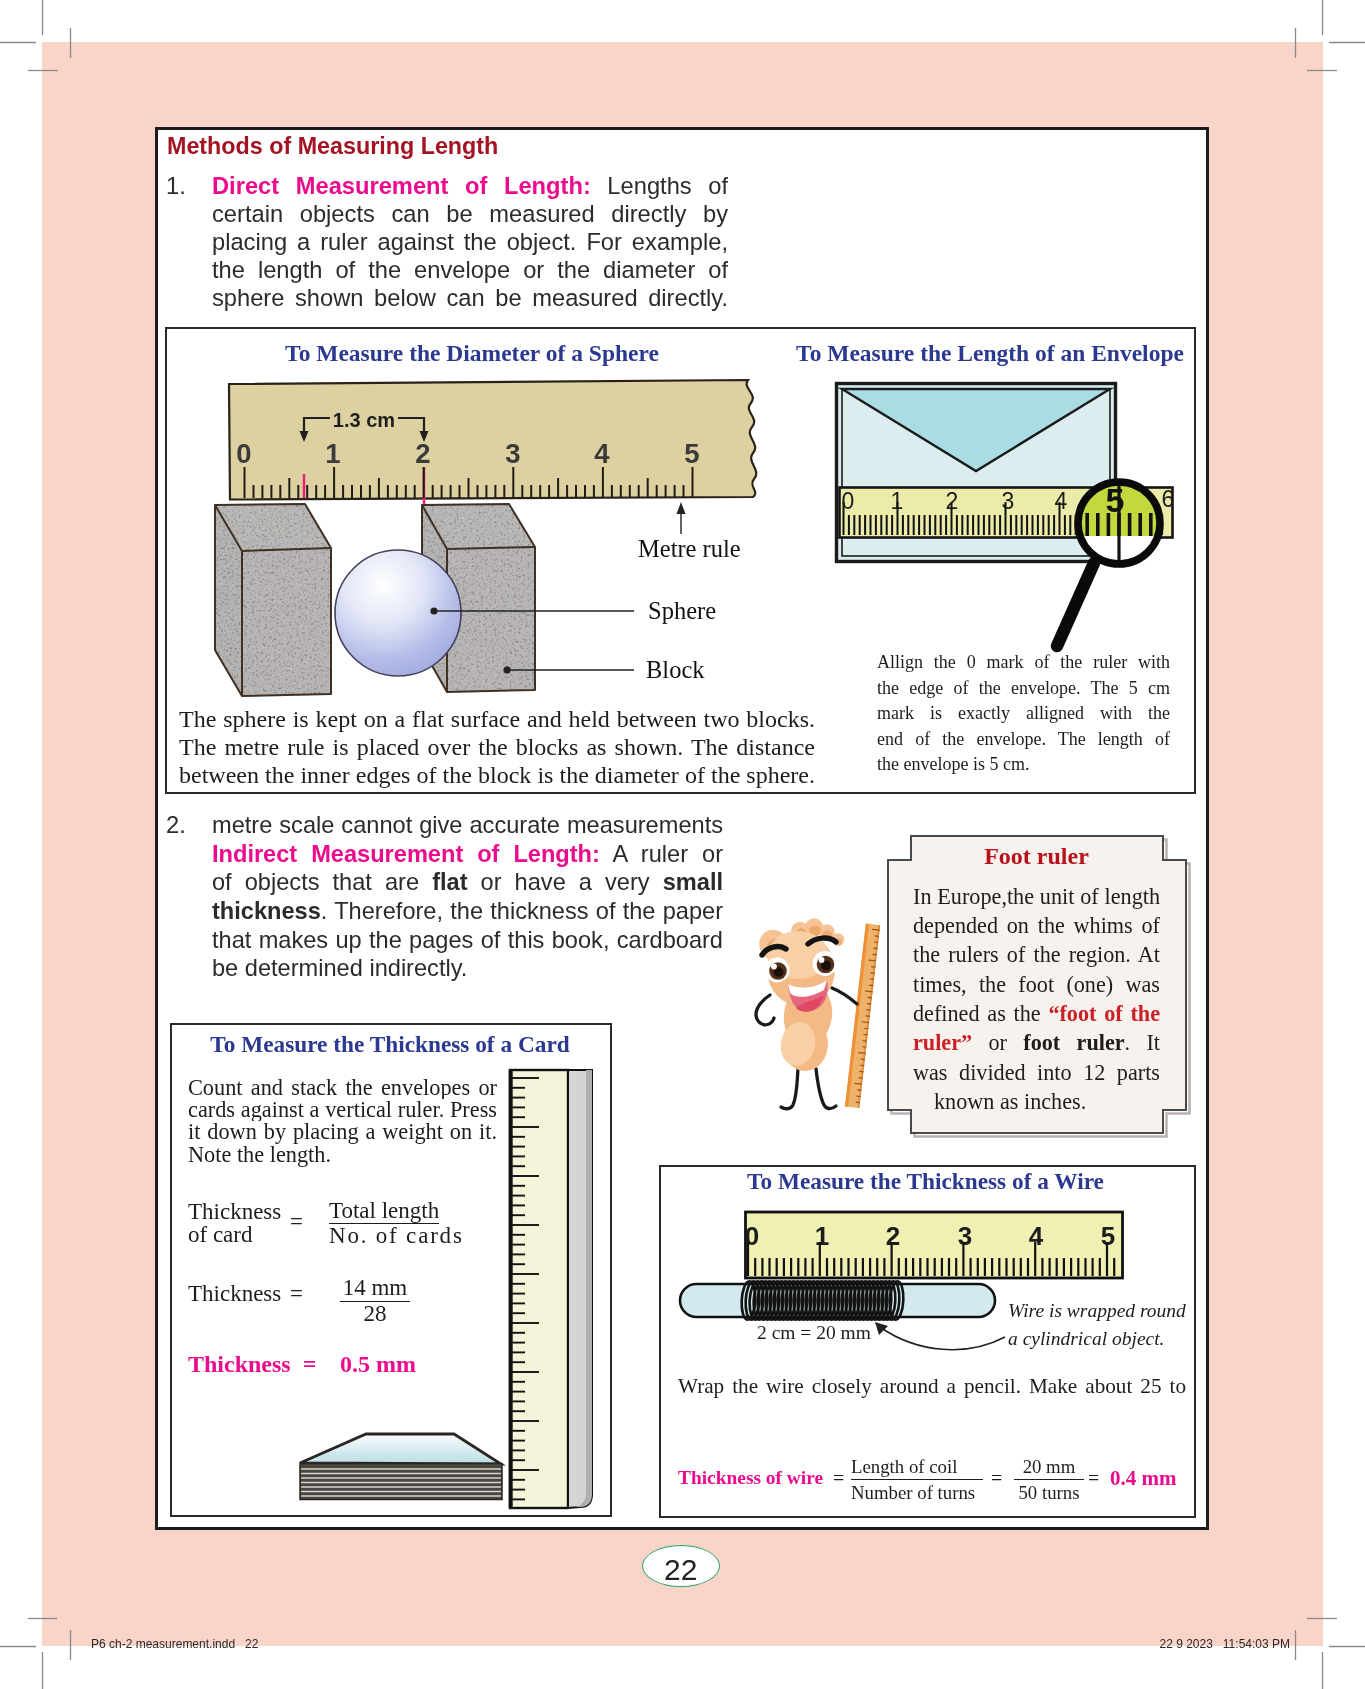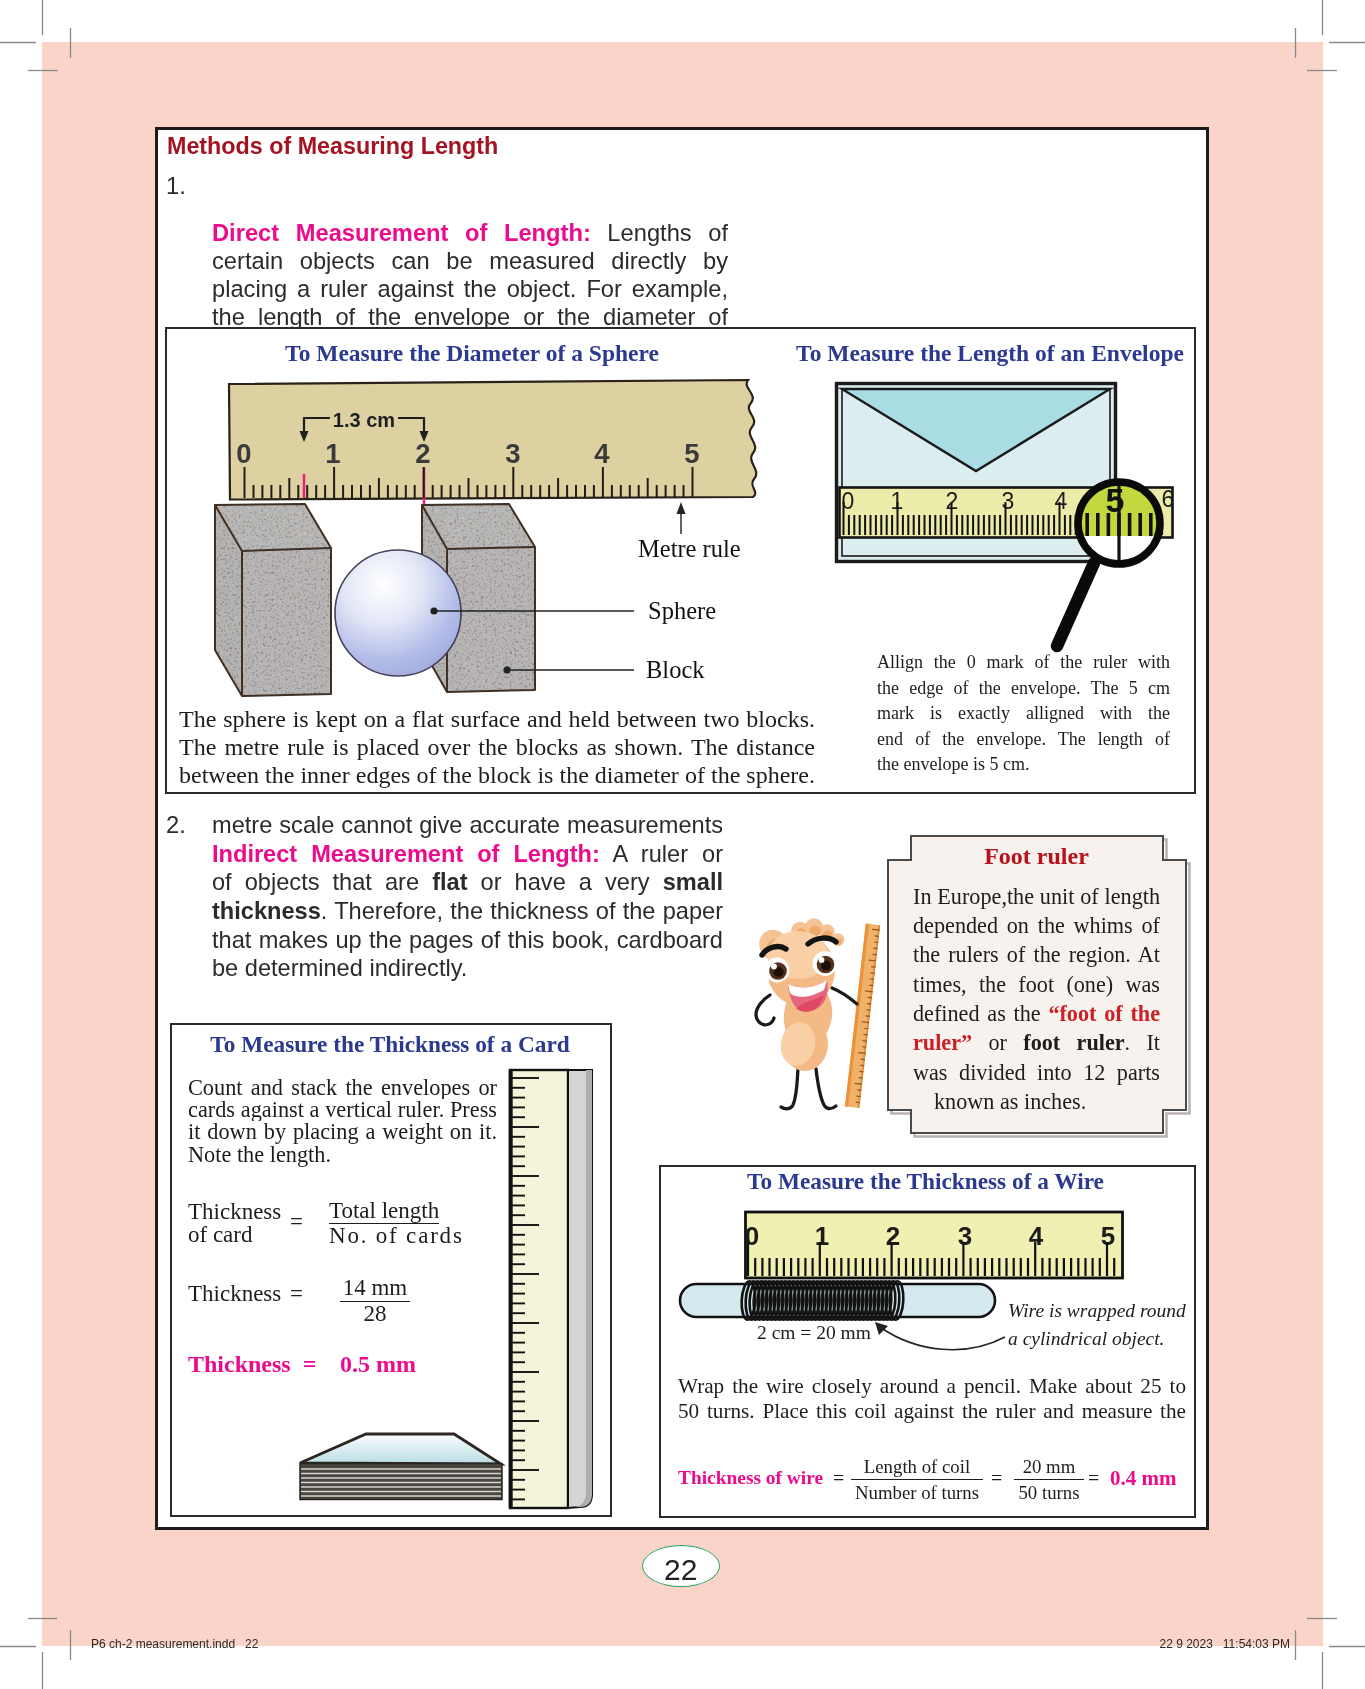--- a/index.html
+++ b/index.html
@@ -38,21 +38,21 @@
 <line x1="1295.5" y1="1630" x2="1295.5" y2="1660"></line>
       <line x1="1307" y1="1618.5" x2="1337" y2="1618.5"></line>
 </g>
 </svg>
 
 <div class="abs" style="left:155px;top:127px;width:1048px;height:1397px;background:#fff;border:3px solid #1c1c1c;"></div>
 
 <div class="abs sans" style="left:167px;top:133px;font-size:23.3px;font-weight:bold;color:#a31322;line-height:26px;">Methods of Measuring Length</div>
 
 <div class="abs sans" style="left:166px;top:172px;font-size:23.7px;line-height:28px;color:#2e2a2b;">1.</div>
-<div class="abs sans" style="--lh:28px;left:212px;top:172px;width:516px;font-size:23.7px;line-height:28px;color:#2e2a2b;margin-top:47px;">
+<div class="abs sans" style="--lh:28px;left:212px;top:172px;width:516px;font-size:23.7px;line-height:28px;color:#2e2a2b;">
 <div class="jl"><b class="mag">Direct Measurement of Length:</b> Lengths of</div>
 <div class="jl">certain objects can be measured directly by</div>
 <div class="jl">placing a ruler against the object. For example,</div>
 <div class="jl">the length of the envelope or the diameter of</div>
 <div class="jl">sphere shown below can be measured directly.</div>
 </div>
 
 <div class="abs" style="left:165px;top:327px;width:1027px;height:463px;background:#fff;border:2px solid #2a2a2a;"></div>
 <div class="abs serif blue" style="left:180px;top:340px;width:584px;font-size:23.5px;line-height:26px;text-align:center;">To Measure the Diameter of a Sphere</div>
 <div class="abs serif blue" style="left:794px;top:340px;width:392px;font-size:23.5px;line-height:26px;text-align:center;">To Measure the Length of an Envelope</div>
@@ -726,25 +726,24 @@
 <ellipse cx="224.5" cy="95.5" rx="6.8" ry="19.2" transform="rotate(3 224.5 95.5)"></ellipse>
 </g>
 
 <path d="M 333,132 C 295,152 245,148 208,122" stroke="#222" stroke-width="1.6" fill="none"></path>
 <polygon points="203,117 216,121 207,130" fill="#222"></polygon>
 </svg>
 <div class="abs serif" style="left:757px;top:1322px;font-size:19.5px;color:#1d1d1d;">2 cm = 20 mm</div>
 <div class="abs serif" style="left:1008px;top:1297px;font-size:19.5px;font-style:italic;color:#1d1d1d;line-height:28px;">Wire is wrapped round<br>a cylindrical object.</div>
 <div class="abs serif" style="--lh:25.4px;left:678px;top:1374px;width:508px;font-size:21.2px;line-height:25.4px;color:#1d1d1d;">
 <div class="jl">Wrap the wire closely around a pencil. Make about 25 to</div>
-<div class="jl">50 turns. Place this coil against the ruler and measure the</div>
 </div>
 <div class="abs serif" style="left:678px;top:1467px;font-size:19.4px;font-weight:bold;color:#ec0b8c;">Thickness of wire</div>
 <div class="abs serif" style="left:833px;top:1467px;font-size:20px;color:#1d1d1d;">=</div>
-<div class="abs serif" style="left:851px;top:1453.5px;width:132px;font-size:18.8px;line-height:25px;color:#1d1d1d;text-align:center;white-space:nowrap;">
+<div class="abs serif" style="left:851px;top:1453.5px;width:132px;font-size:18.8px;line-height:25px;color:#1d1d1d;text-align:left;white-space:nowrap;">
 <div style="border-bottom:1.5px solid #1d1d1d;">Length of coil</div>
 <div>Number of turns</div>
 </div>
 <div class="abs serif" style="left:991px;top:1467px;font-size:20px;color:#1d1d1d;">=</div>
 <div class="abs serif" style="left:1014px;top:1453.5px;width:70px;font-size:18.8px;line-height:25px;color:#1d1d1d;text-align:center;white-space:nowrap;">
 <div style="border-bottom:1.5px solid #1d1d1d;">20 mm</div>
 <div>50 turns</div>
 </div>
 <div class="abs serif" style="left:1088px;top:1467px;font-size:20px;color:#1d1d1d;">=</div>
 <div class="abs serif" style="left:1110px;top:1466px;font-size:21px;font-weight:bold;color:#ec0b8c;">0.4 mm</div>

